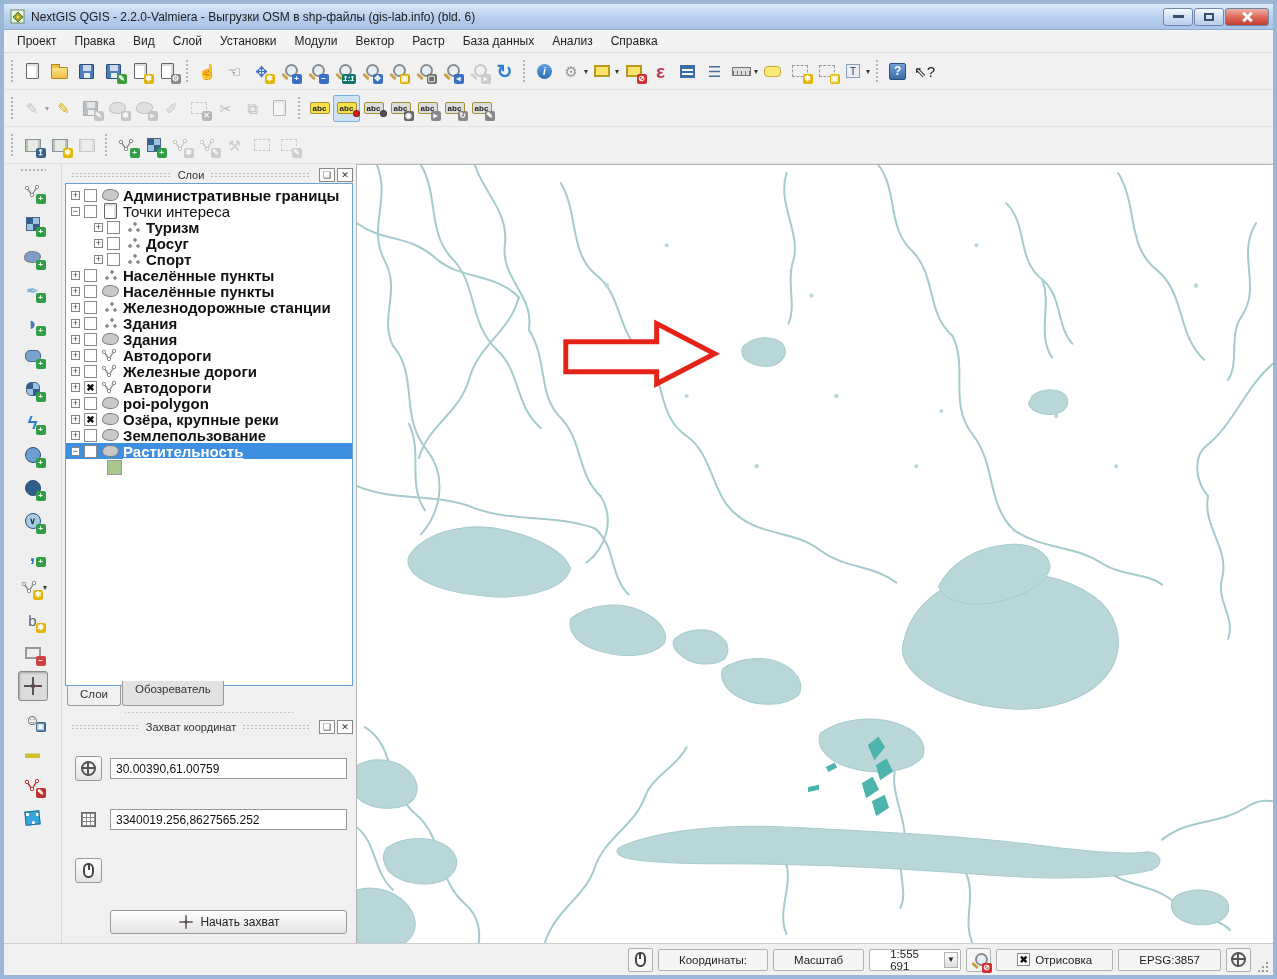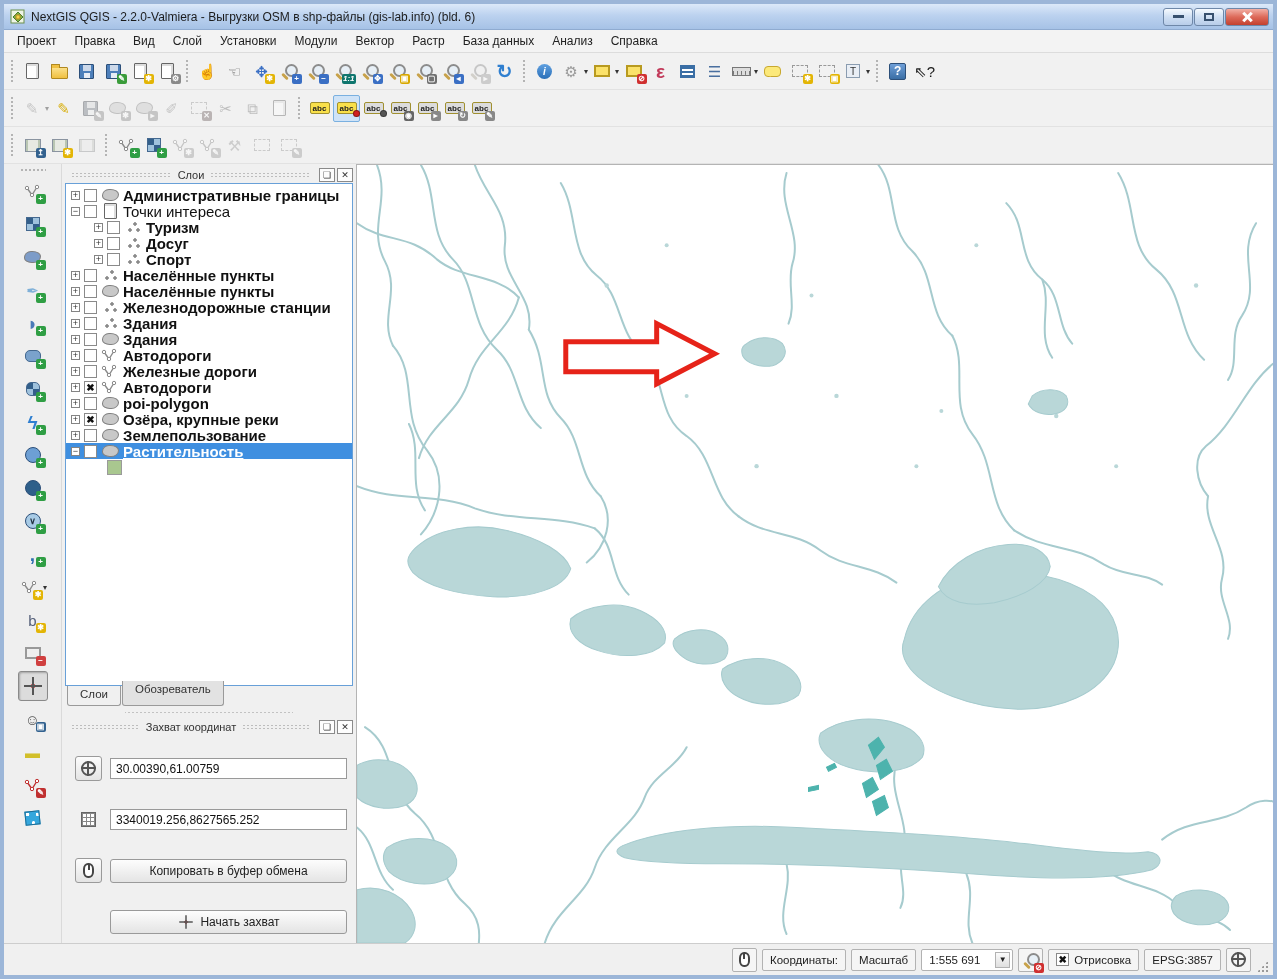--- a/index.html
+++ b/index.html
@@ -111,21 +111,21 @@
   .map { flex:1; position:relative; background:#fff; border-left:1px solid #b4b4b4; border-top:1px solid #b4b4b4; min-width:0; }
   .map svg { position:absolute; inset:0; width:100%; height:100%; }
   .water-line { stroke:var(--water-stroke); fill:none; stroke-width:2; stroke-linecap:round; }
   .water-poly { fill:var(--water-fill); stroke:var(--water-stroke); stroke-width:1; }
   .hl-poly { fill:var(--hl); stroke:var(--hl); }
   .speck { fill:var(--water-fill); }
   .arrow { fill:#ffffff; stroke:var(--arrow); stroke-width:5; stroke-linejoin:miter; }
 
   
   .statusbar { height:32px; flex:none; background:#f0f0f0; border-top:1px solid #cdcdcd; display:flex; align-items:center; justify-content:flex-end; gap:5px; padding:0 4px; font-size:11.5px; color:#222; }
-  .sb-box { border:1px solid #b2b2b2; border-radius:2px; height:22px; display:flex; align-items:center; padding:0 7px; background:#f5f5f5; gap:5px; flex:none; }
+  .sb-box { border:1px solid #b2b2b2; border-radius:2px; height:22px; display:flex; align-items:center; padding:0 20px; background:#f5f5f5; gap:5px; flex:none; }
   .sb-btn { width:25px; height:24px; display:flex; align-items:center; justify-content:center; border:1px solid #b2b2b2; border-radius:2px; background:#f5f5f5; flex:none; position:relative; }
   .sb-input { width:296px; justify-content:center; background:#fff; }
   .sb-combo { width:92px; justify-content:space-between; background:#fff; padding-right:2px; }
   .combo-arrow { width:15px; height:16px; border:1px solid #b2b2b2; background:linear-gradient(#fbfbfb,#dfdfdf); font-size:8px; display:flex; align-items:center; justify-content:center; }
   .sb-grip { width:13px; height:13px; align-self:flex-end; margin-bottom:2px; background-image:radial-gradient(circle 1px,#9a9a9a 1px,transparent 1.3px); background-size:4px 4px; background-position:bottom right; clip-path:polygon(100% 0,100% 100%,0 100%); }
 </style>
 </head>
 <body>
 
 <div class="window">
@@ -890,21 +890,20 @@
       <div class="cc-row">
         <span class="cc-ico">
             <span class="sh-grid"></span>
           </span>
         <div class="cc-input">3340019.256,8627565.252</div>
       </div>
       <div class="cc-row">
         <span class="cc-ico btn">
             <span class="sh-mouse"></span>
           </span>
-        <div class="cc-btn">Копировать в буфер обмена</div>
       </div>
       <div class="cc-row">
         <span class="cc-ico"></span>
         <div class="cc-btn">
           <span class="sh-cross"></span>
           <span>Начать захват</span>
         </div>
       </div>
     </div>
 

